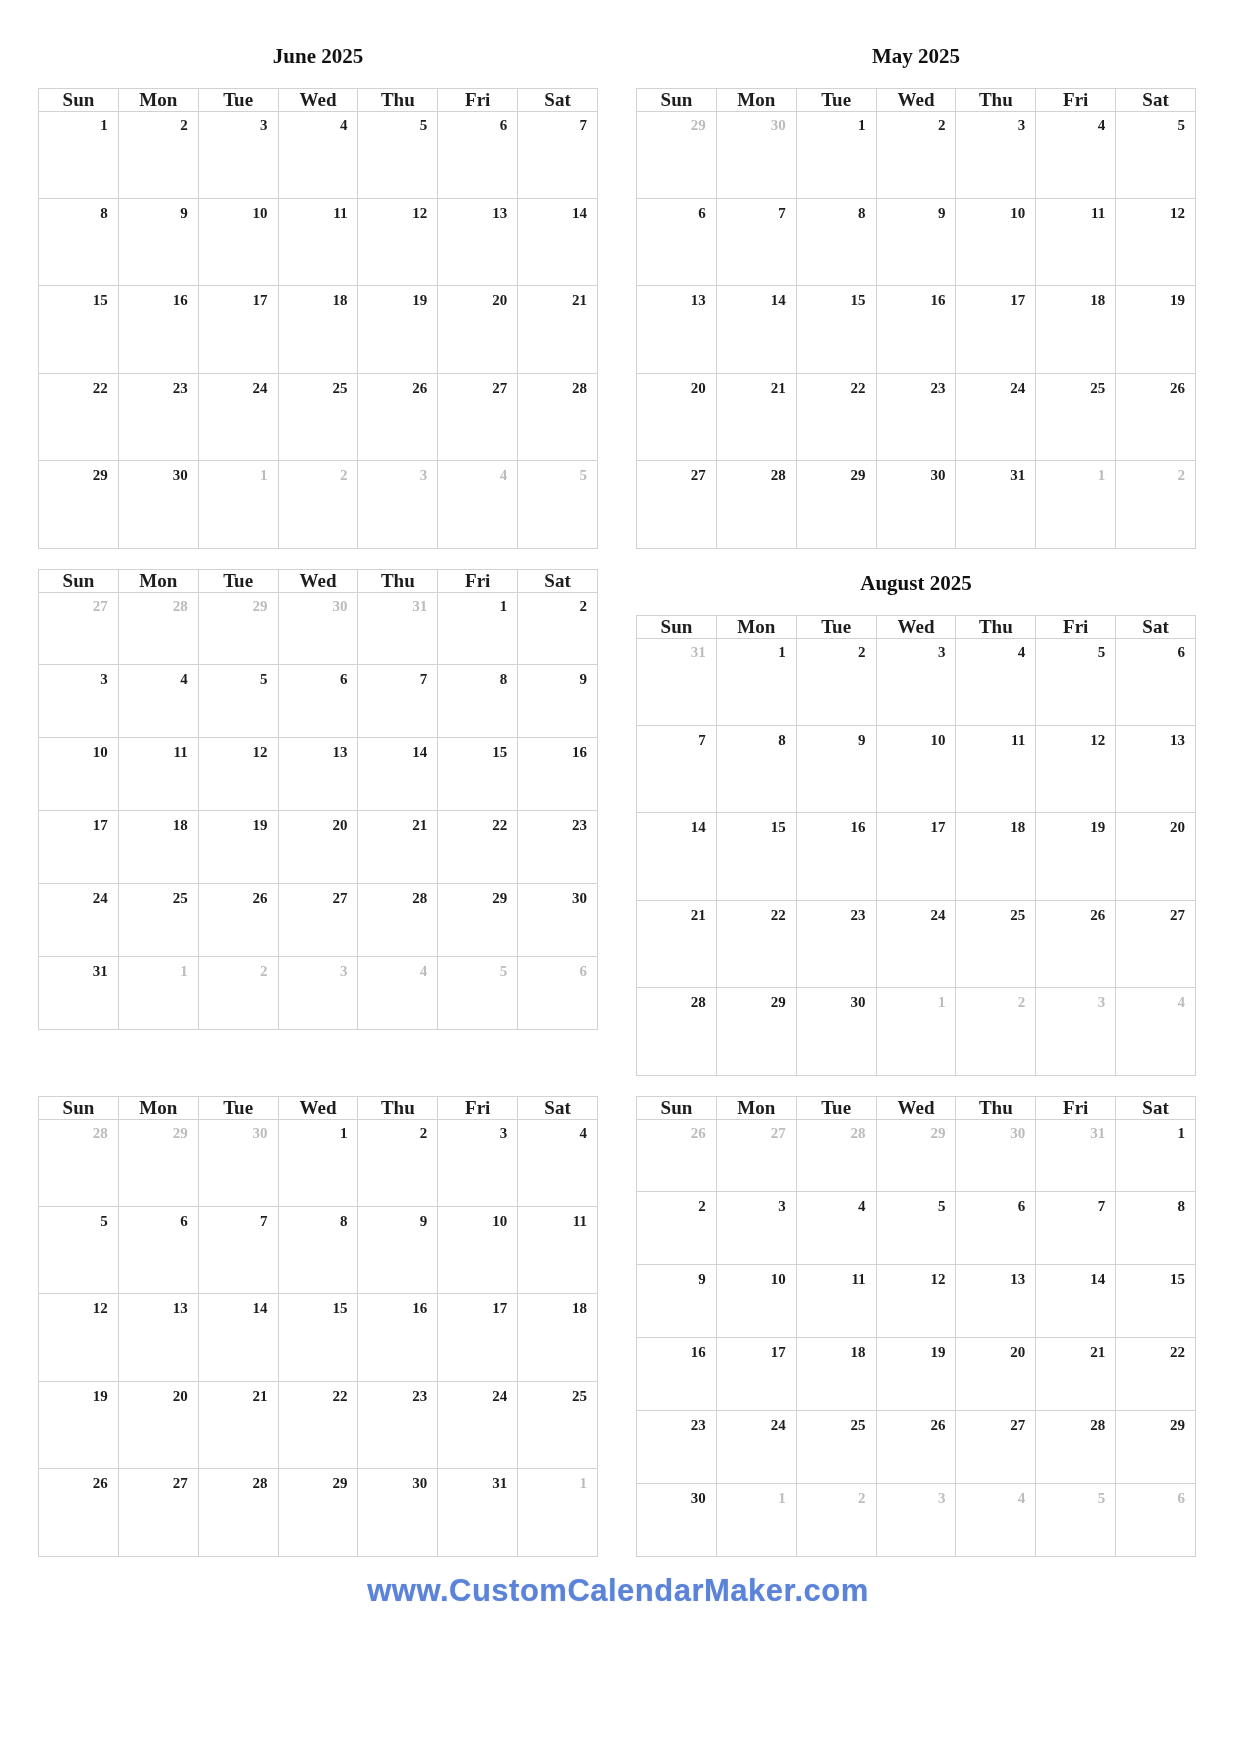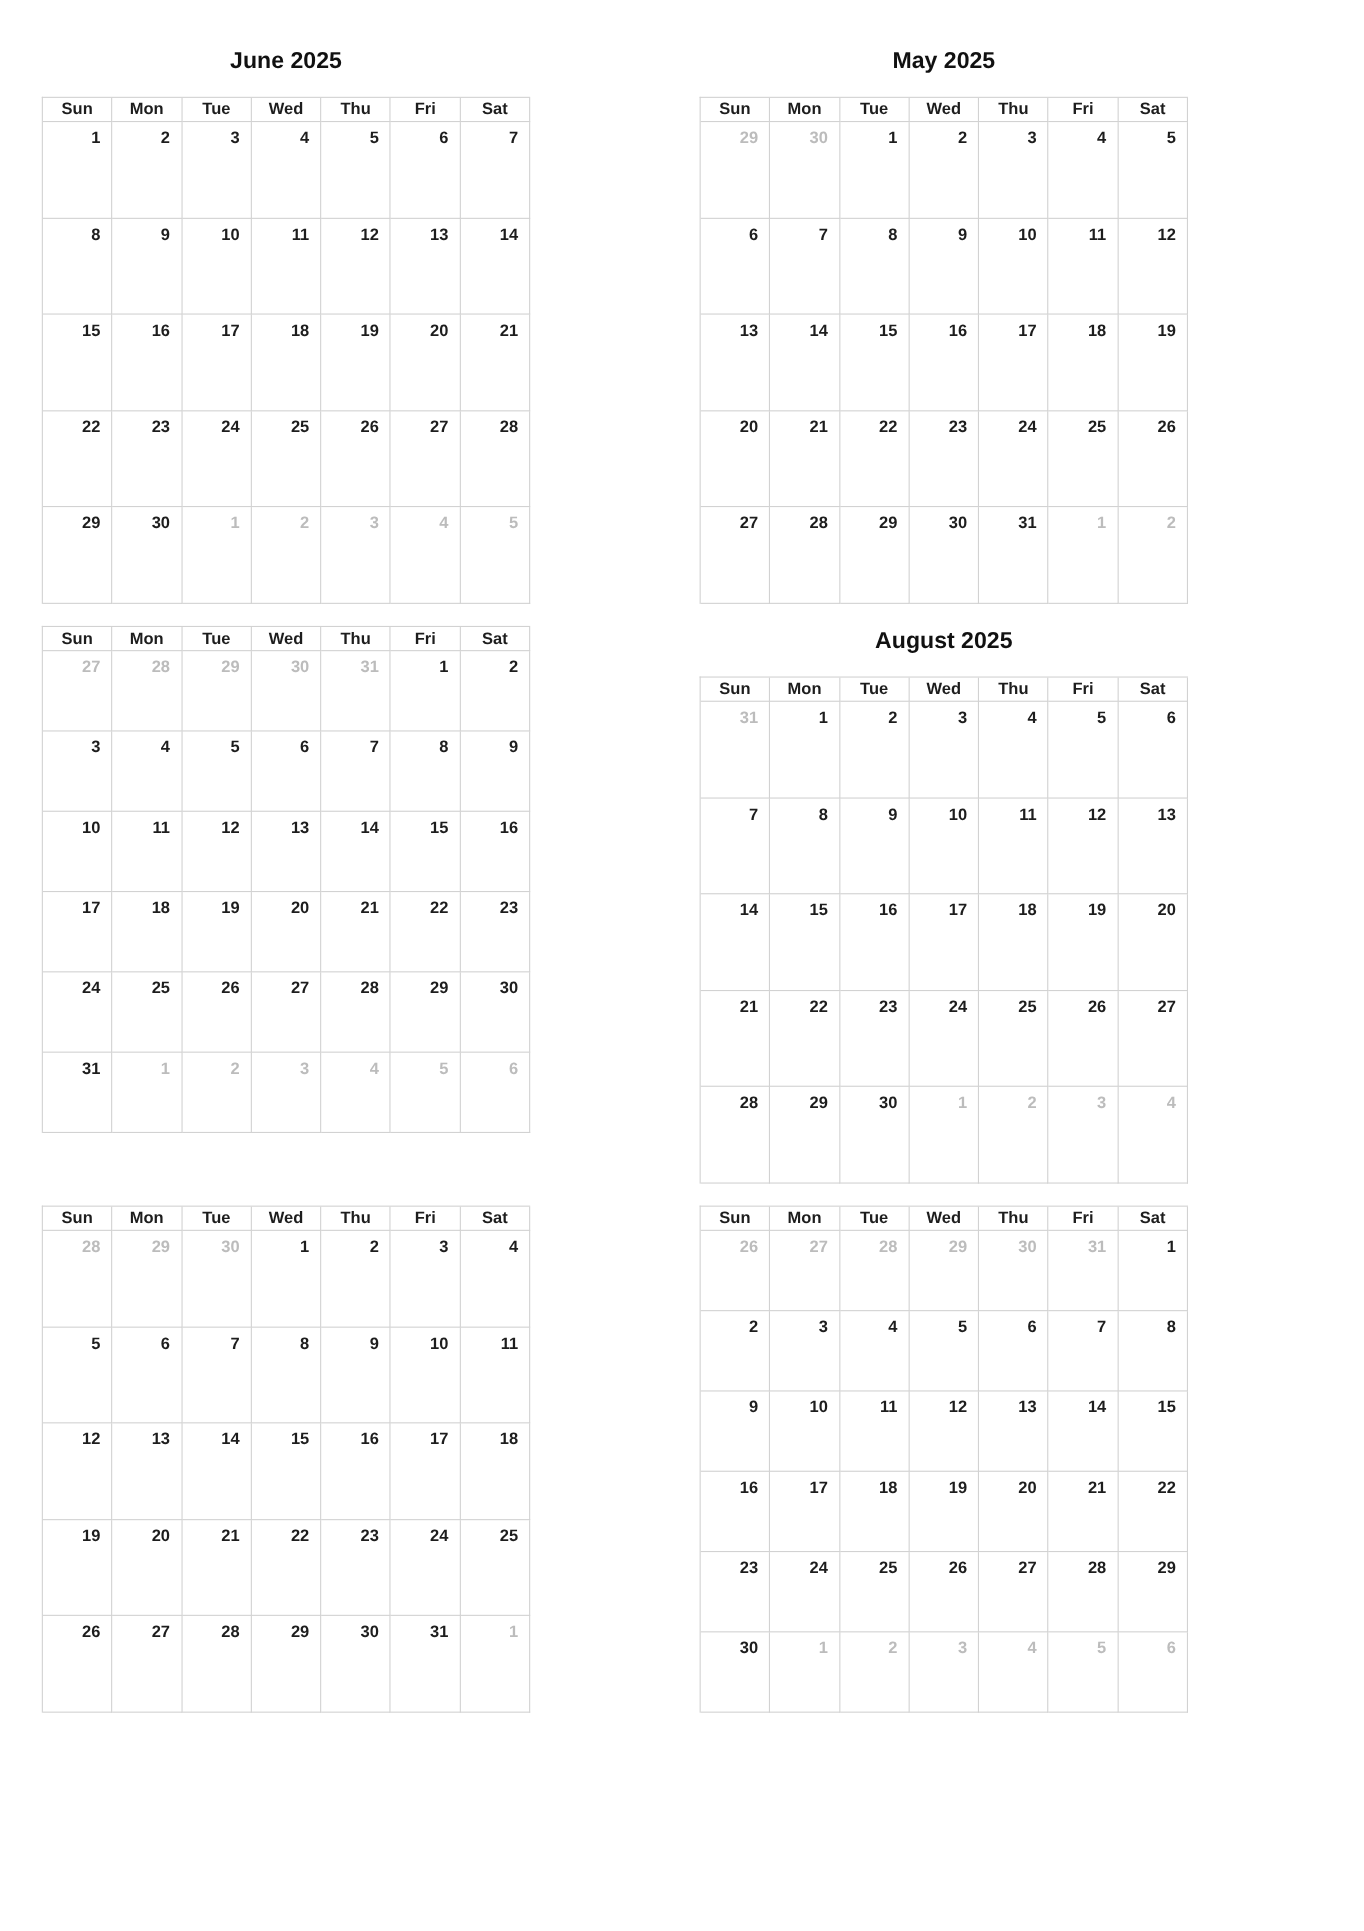--- a/index.html
+++ b/index.html
@@ -15,21 +15,21 @@
     width: 1240px;
     height: 1755px;
     padding: 42px 42px 0 38px;
   }
   .months {
     display: grid;
     grid-template-columns: 560px 560px;
     column-gap: 38px;
     row-gap: 20px;
   }
-  .month { width: 444px; }
+  .month { width: 560px; font-family: Liberation Serif, serif; }
   .month-title {
     height: 28px;
     line-height: 28px;
     margin: 0 0 18px 0;
     text-align: center;
     font-size: 21px;
     font-weight: 700;
     color: #111111;
   }
   .cal {
@@ -38,21 +38,21 @@
   }
   .cal-head {
     display: grid;
     grid-template-columns: repeat(7, 1fr);
     height: 22px;
   }
   .wd {
     display: flex;
     align-items: center;
     justify-content: center;
-    font-size: 15px;
+    font-size: 19px;
     font-weight: 700;
     color: #1d1d1d;
     border-right: 1px solid #d2d2d2;
     border-bottom: 1px solid #d2d2d2;
   }
   .cal-body {
     display: grid;
     grid-template-columns: repeat(7, 1fr);
     height: 438px;
   }
@@ -397,13 +397,16 @@
             <div class="day muted">1</div>
             <div class="day muted">2</div>
             <div class="day muted">3</div>
             <div class="day muted">4</div>
             <div class="day muted">5</div>
             <div class="day muted">6</div>
           </div>
         </div>
       </section>
     </div>
+  <div class="watermark-row">
+    <span class="watermark" style="color: rgb(91, 131, 217);">www.CustomCalendarMaker.com</span>
+  </div>
 </div>
 
 </body></html>

